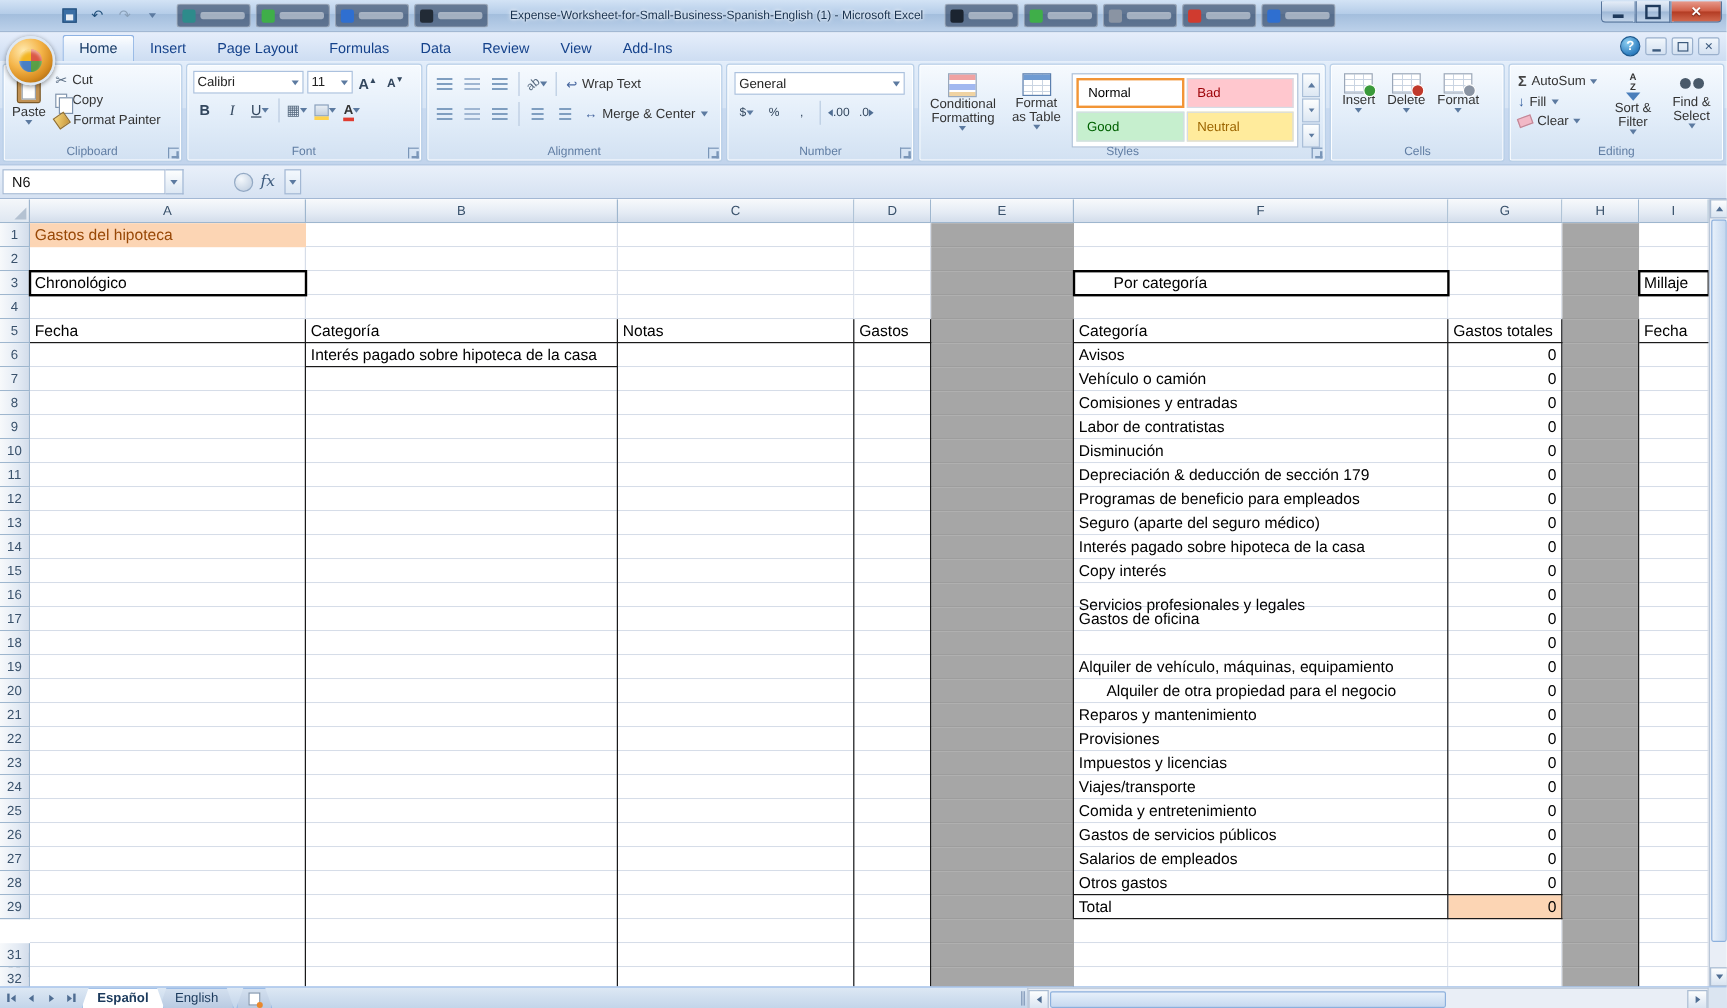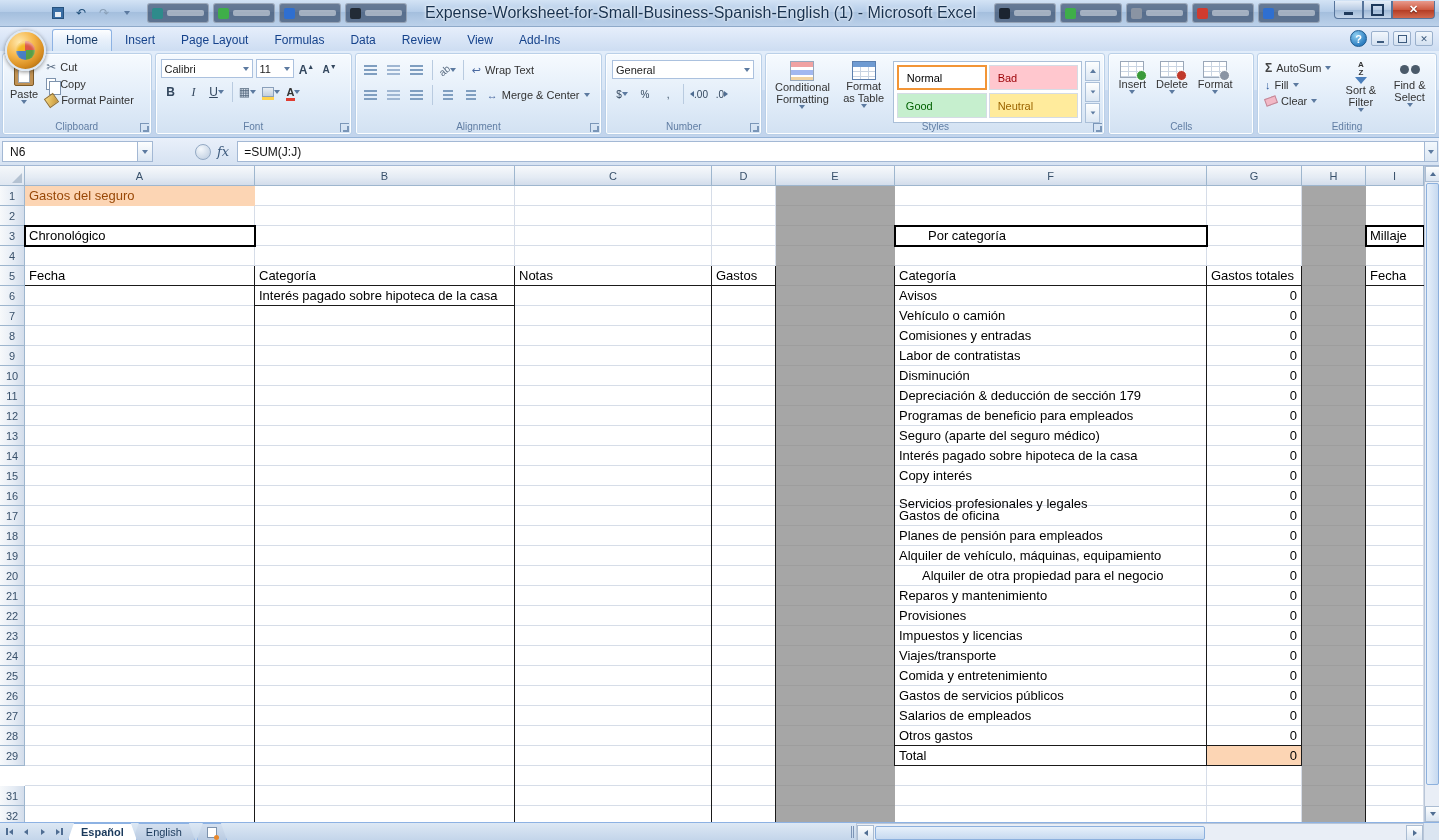--- a/index.html
+++ b/index.html
@@ -13,21 +13,21 @@
   .qat{display:flex;align-items:center;gap:3px;margin-left:48px;}
   .qbtn{width:20px;height:18px;display:flex;align-items:center;justify-content:center;
     font-size:12px;color:#1f4e79;border-radius:3px;}
   .ic-save{width:12px;height:12px;background:#3a6ea5;border:1px solid #27527e;position:relative;}
   .ic-save::after{content:'';position:absolute;left:2px;bottom:1px;width:6px;height:5px;background:#e8eef5;}
   .tb-apps{display:flex;align-items:center;gap:4px;margin:0 10px;}
   .tb-app{width:62px;height:20px;background:rgba(24,43,74,.55);border:1px solid rgba(255,255,255,.35);
     border-radius:3px;display:flex;align-items:center;gap:4px;padding:0 4px;}
   .tb-ic{width:11px;height:11px;border-radius:2px;flex:0 0 auto;}
   .tb-tx{height:6px;flex:1;background:rgba(255,255,255,.45);border-radius:2px;}
-  .tb-title{flex:0 0 auto;font-size:16px;color:#17314f;text-shadow:0 0 4px #fff,0 0 2px #fff;white-space:nowrap;margin:0 8px;}
+  .tb-title{flex:0 0 auto;font-size:10px;color:#17314f;text-shadow:0 0 4px #fff,0 0 2px #fff;white-space:nowrap;margin:0 8px;}
   .spacer{flex:1;}
   .win-ctrls{display:flex;margin-right:4px;margin-top:-6px;}
   .wc{width:29px;height:18px;border:1px solid #56749b;border-top:none;display:flex;align-items:center;justify-content:center;
     background:linear-gradient(#e6eef8,#b9cce4 50%,#9db7d6 51%,#c3d5ea);}
   .wc:first-child{border-radius:0 0 0 4px;}
   .wc-close{background:linear-gradient(#e89a8c,#cf5b43 50%,#b23a22 51%,#d2694f);border-radius:0 0 4px 0;width:43px;}
   .wc-min::after{content:'';width:9px;height:3px;background:#1f3a5c;margin-top:7px;}
   .wc-max::after{content:'';width:9px;height:8px;border:2px solid #1f3a5c;}
   .wc-close::after{content:'✕';color:#fff;font-size:11px;font-weight:bold;text-shadow:0 1px 1px #5c1206;}
 
@@ -558,21 +558,20 @@
 
   </div>
 
   <div class="fbar">
     <div class="namebox">N6</div>
     <div class="nb-dd">
         <span class="dd"></span>
       </div>
     <div class="fb-circle"></div>
     <div class="fx">fx</div>
-    <div class="fb-input">=SUM(J:J)</div>
     <div class="fb-expand">
         <span class="dd"></span>
       </div>
   </div>
 
   <div class="sheet">
       <div class="sel-all"></div>
       <div class="colhdr" style="left: 25px; width: 230px;">A</div>
       <div class="colhdr" style="left: 255px; width: 260px;">B</div>
       <div class="colhdr" style="left: 515px; width: 197px;">C</div>
@@ -895,21 +894,21 @@
       <div class="gcell" style="left: 1366px; top: 460px; width: 58px; height: 20px;"></div>
       <div class="gcell" style="left: 1366px; top: 480px; width: 58px; height: 20px;"></div>
       <div class="gcell" style="left: 1366px; top: 500px; width: 58px; height: 20px;"></div>
       <div class="gcell" style="left: 1366px; top: 520px; width: 58px; height: 20px;"></div>
       <div class="gcell" style="left: 1366px; top: 540px; width: 58px; height: 20px;"></div>
       <div class="gcell" style="left: 1366px; top: 560px; width: 58px; height: 20px;"></div>
       <div class="gcell" style="left: 1366px; top: 580px; width: 58px; height: 20px;"></div>
       <div class="gcell" style="left: 1366px; top: 600px; width: 58px; height: 20px;"></div>
       <div class="gcell" style="left: 1366px; top: 620px; width: 58px; height: 20px;"></div>
       <div class="gcell" style="left: 1366px; top: 640px; width: 58px; height: 20px;"></div>
-      <div class="ccell" style="left: 25px; top: 20px; width: 230px; height: 20px; background: rgb(252, 213, 180); color: rgb(152, 72, 7);">Gastos del seguro</div>
+      <div class="ccell" style="left: 25px; top: 20px; width: 230px; height: 20px; background: rgb(252, 213, 180); color: rgb(152, 72, 7);">Gastos del hipoteca</div>
       <div class="boxcell" style="left: 24px; top: 59px; width: 232px; height: 22px;">Chronológico</div>
       <div class="boxcell" style="left: 894px; top: 59px; width: 314px; height: 22px; padding-left: 32px;">Por categoría</div>
       <div class="boxcell" style="left: 1365px; top: 59px; width: 60px; height: 22px;">Millaje</div>
       <div class="ccell" style="left: 25px; top: 100px; width: 230px; height: 20px;">Fecha</div>
       <div class="ccell" style="left: 255px; top: 100px; width: 260px; height: 20px;">Categoría</div>
       <div class="ccell" style="left: 515px; top: 100px; width: 197px; height: 20px;">Notas</div>
       <div class="ccell" style="left: 712px; top: 100px; width: 64px; height: 20px;">Gastos</div>
       <div class="ccell" style="left: 895px; top: 100px; width: 312px; height: 20px;">Categoría</div>
       <div class="ccell" style="left: 1207px; top: 100px; width: 95px; height: 20px;">Gastos totales</div>
       <div class="ccell" style="left: 1366px; top: 100px; width: 58px; height: 20px;">Fecha</div>
@@ -931,21 +930,20 @@
       <div class="ccell" style="left: 895px; top: 260px; width: 312px; height: 20px;">Seguro (aparte del seguro médico)</div>
       <div class="ccell" style="left: 1207px; top: 260px; width: 95px; height: 20px; text-align: right; padding-right: 5px;">0</div>
       <div class="ccell" style="left: 895px; top: 280px; width: 312px; height: 20px;">Interés pagado sobre hipoteca de la casa</div>
       <div class="ccell" style="left: 1207px; top: 280px; width: 95px; height: 20px; text-align: right; padding-right: 5px;">0</div>
       <div class="ccell" style="left: 895px; top: 300px; width: 312px; height: 20px;">Copy interés</div>
       <div class="ccell" style="left: 1207px; top: 300px; width: 95px; height: 20px; text-align: right; padding-right: 5px;">0</div>
       <div class="ccell" style="left: 895px; top: 328px; width: 312px; height: 20px;">Servicios profesionales y legales</div>
       <div class="ccell" style="left: 1207px; top: 320px; width: 95px; height: 20px; text-align: right; padding-right: 5px;">0</div>
       <div class="ccell" style="left: 895px; top: 340px; width: 312px; height: 20px;">Gastos de oficina</div>
       <div class="ccell" style="left: 1207px; top: 340px; width: 95px; height: 20px; text-align: right; padding-right: 5px;">0</div>
-      <div class="ccell" style="left: 895px; top: 360px; width: 312px; height: 20px;">Planes de pensión para empleados</div>
       <div class="ccell" style="left: 1207px; top: 360px; width: 95px; height: 20px; text-align: right; padding-right: 5px;">0</div>
       <div class="ccell" style="left: 895px; top: 380px; width: 312px; height: 20px;">Alquiler de vehículo, máquinas, equipamiento</div>
       <div class="ccell" style="left: 1207px; top: 380px; width: 95px; height: 20px; text-align: right; padding-right: 5px;">0</div>
       <div class="ccell" style="left: 895px; top: 400px; width: 252px; height: 20px; padding-left: 27px;">Alquiler de otra propiedad para el negocio</div>
       <div class="ccell" style="left: 1207px; top: 400px; width: 95px; height: 20px; text-align: right; padding-right: 5px;">0</div>
       <div class="ccell" style="left: 895px; top: 420px; width: 312px; height: 20px;">Reparos y mantenimiento</div>
       <div class="ccell" style="left: 1207px; top: 420px; width: 95px; height: 20px; text-align: right; padding-right: 5px;">0</div>
       <div class="ccell" style="left: 895px; top: 440px; width: 312px; height: 20px;">Provisiones</div>
       <div class="ccell" style="left: 1207px; top: 440px; width: 95px; height: 20px; text-align: right; padding-right: 5px;">0</div>
       <div class="ccell" style="left: 895px; top: 460px; width: 312px; height: 20px;">Impuestos y licencias</div>

